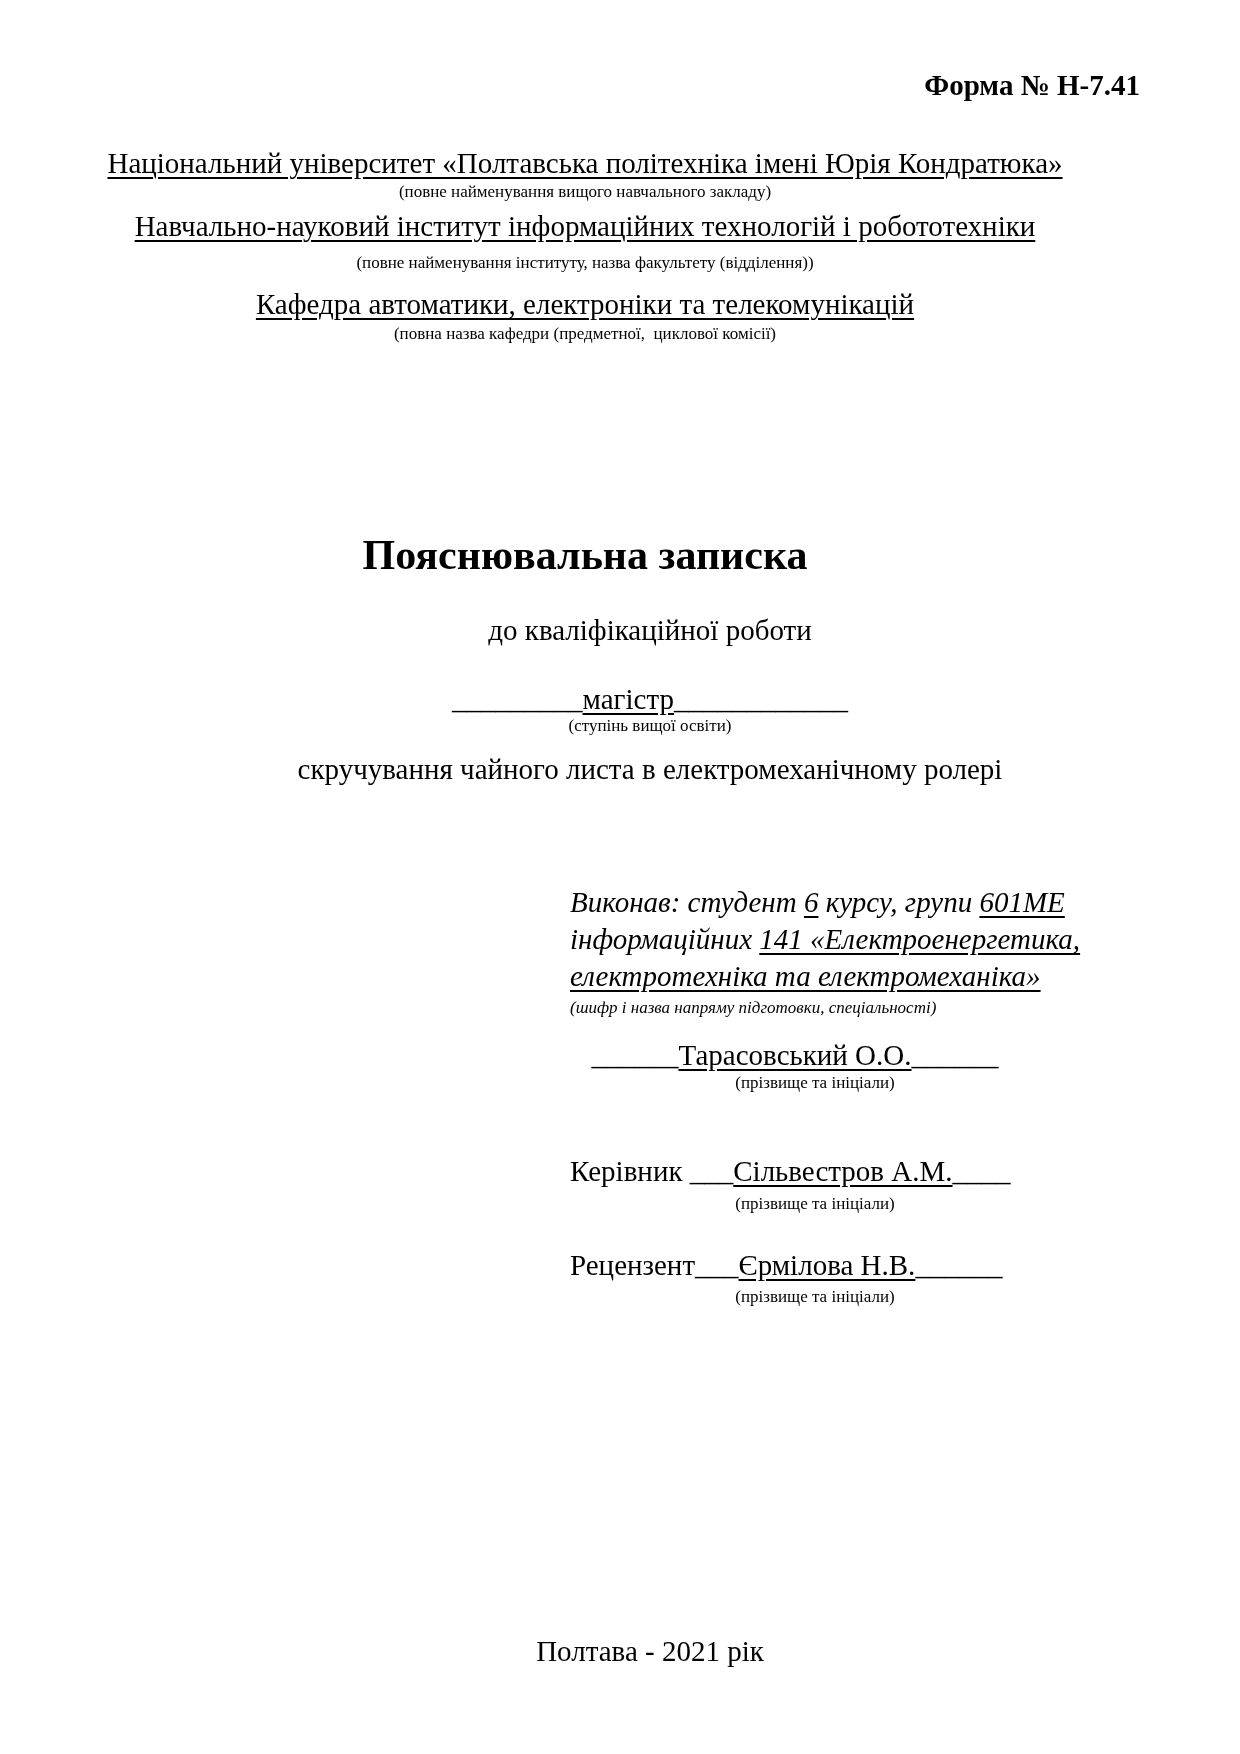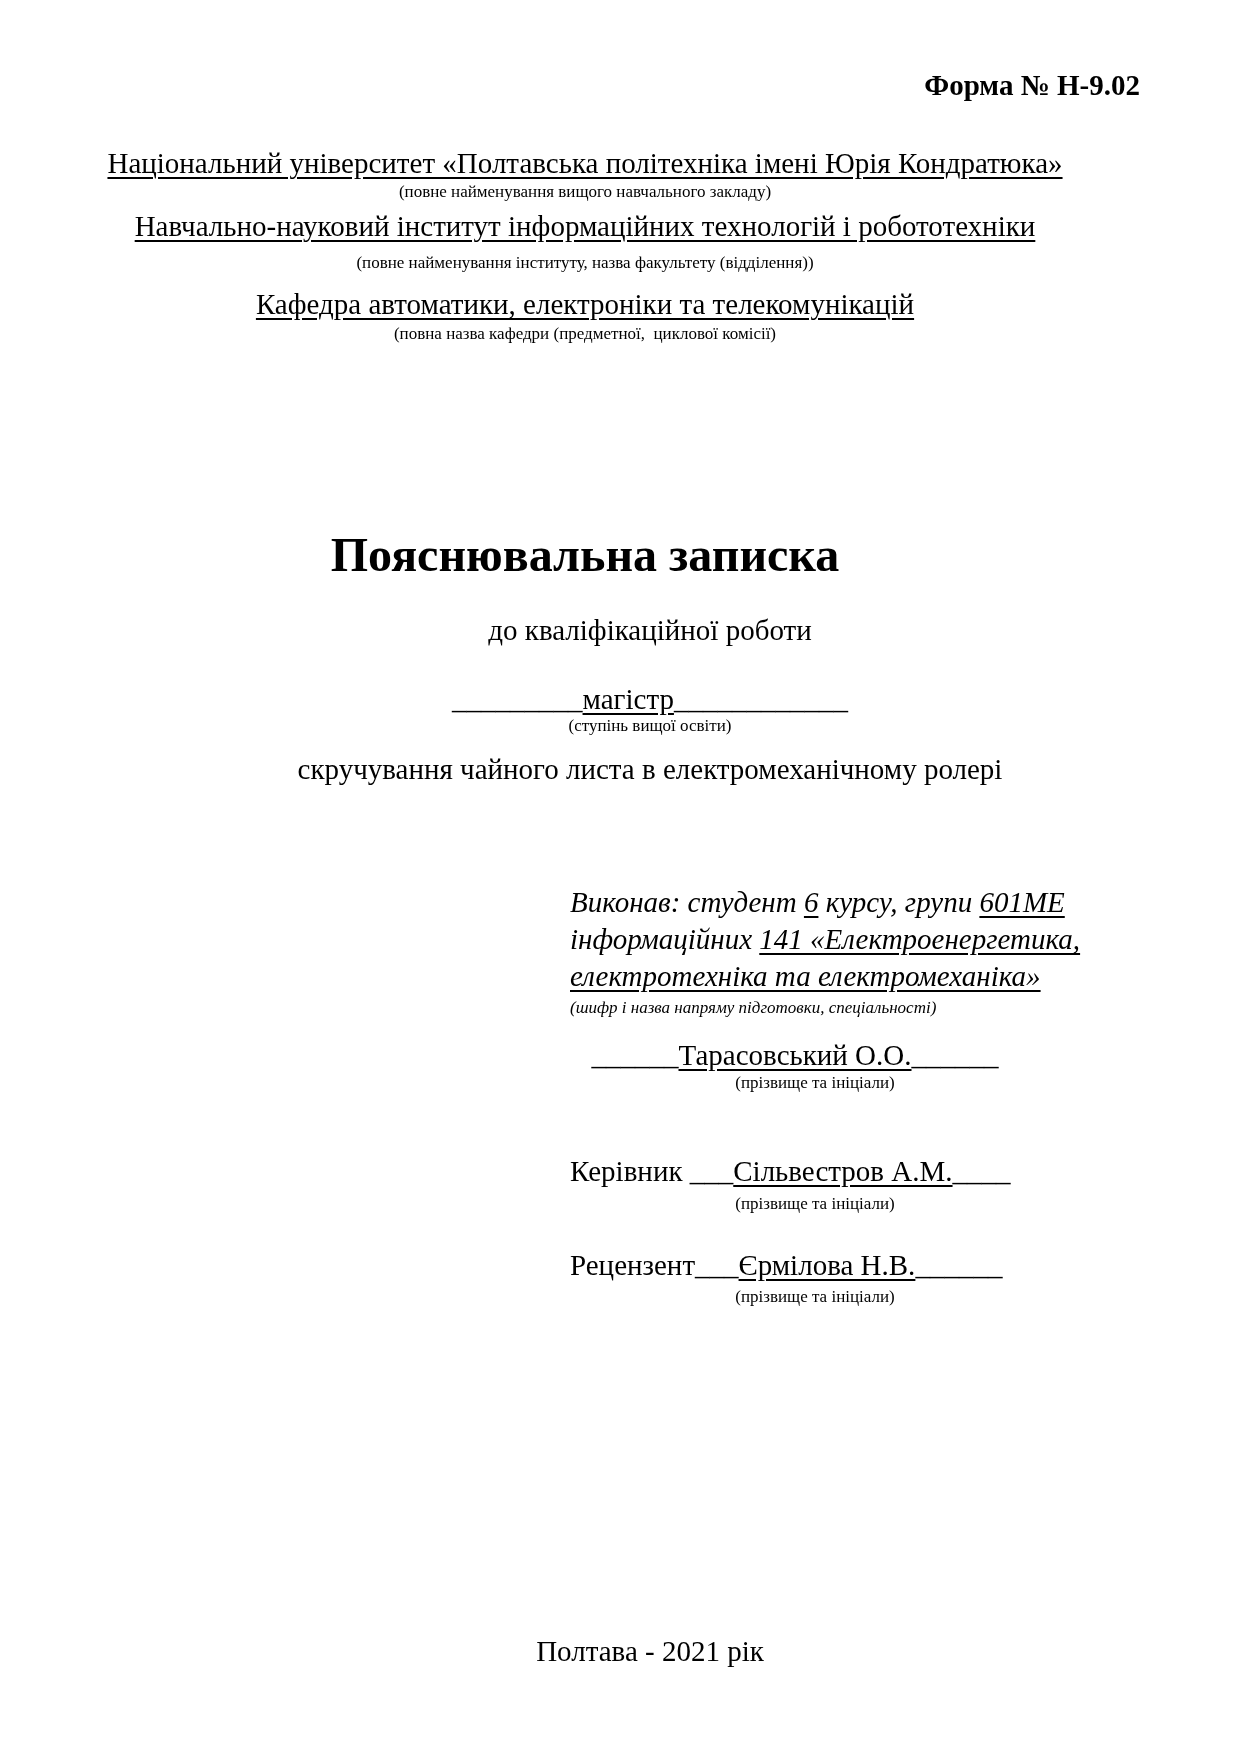--- a/index.html
+++ b/index.html
@@ -9,34 +9,34 @@
     height: 1754px;
     background: #ffffff;
     color: #000000;
     font-family: "Liberation Serif", "DejaVu Serif", serif;
     overflow: hidden;
   }
   .abs { position: absolute; }
   .center-a { left: 0; width: 1170px; text-align: center; }
   .center-b { left: 60px; width: 1180px; text-align: center; }
   .t29 { font-size: 29px; line-height: 34px; }
-  .t42 { font-size: 48px; line-height: 46px; font-weight: bold; }
+  .t42 { font-size: 42px; line-height: 46px; font-weight: bold; }
   .small { font-size: 17px; line-height: 19px; }
   .bold { font-weight: bold; }
   .u { text-decoration: underline; text-underline-offset: 4px; text-decoration-thickness: 1.5px; }
   .prewrap { white-space: pre-wrap; }
   .sigblock { font-size: 29px; line-height: 37px; white-space: nowrap; font-style: italic; }
   .sigline { white-space: nowrap; }
 </style>
 </head>
 <body>
 
 <div class="page">
 
-  <div class="abs t29 bold" style="top:68px; right:100px;">Форма № Н-9.02</div>
+  <div class="abs t29 bold" style="top:68px; right:100px;">Форма № Н-7.41</div>
 
   <div class="abs center-a t29" style="top:146px;">
     <span class="u">Національний університет «Полтавська політехніка імені Юрія Кондратюка»</span>
   </div>
   <div class="abs center-a small" style="top:182px;">(повне найменування вищого навчального закладу)</div>
 
   <div class="abs center-a t29" style="top:209px;">
     <span class="u">Навчально-науковий інститут інформаційних технологій і робототехніки</span>
   </div>
   <div class="abs center-a small" style="top:253px;">(повне найменування інституту, назва факультету (відділення))</div>

